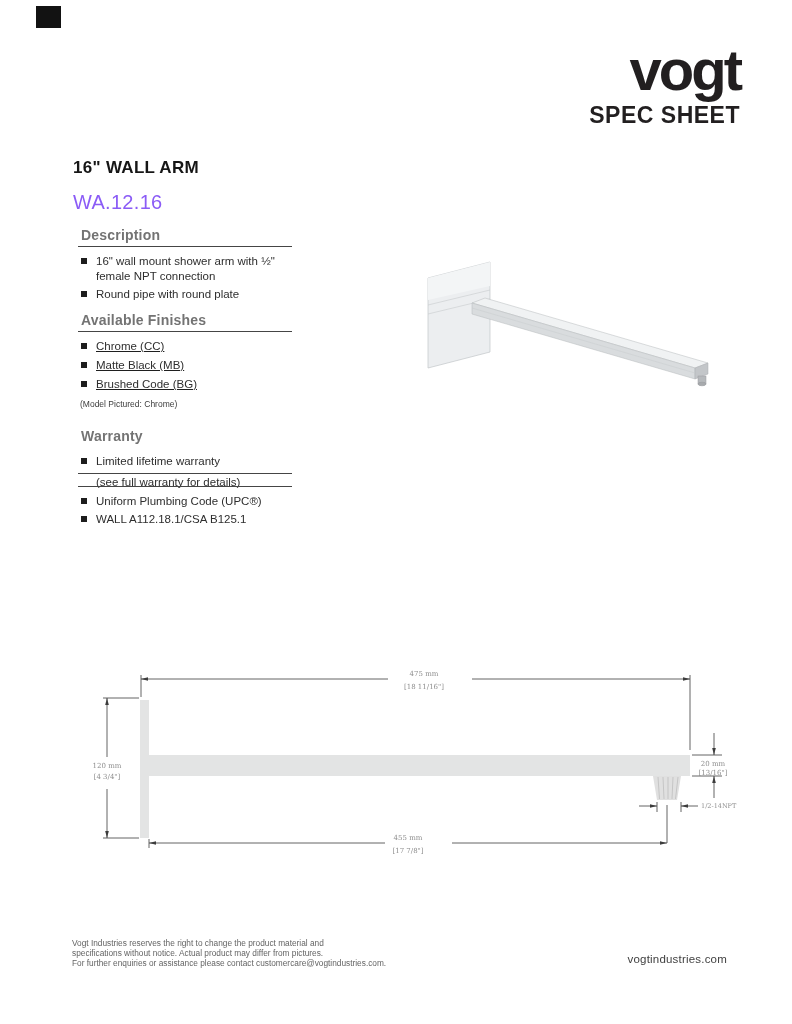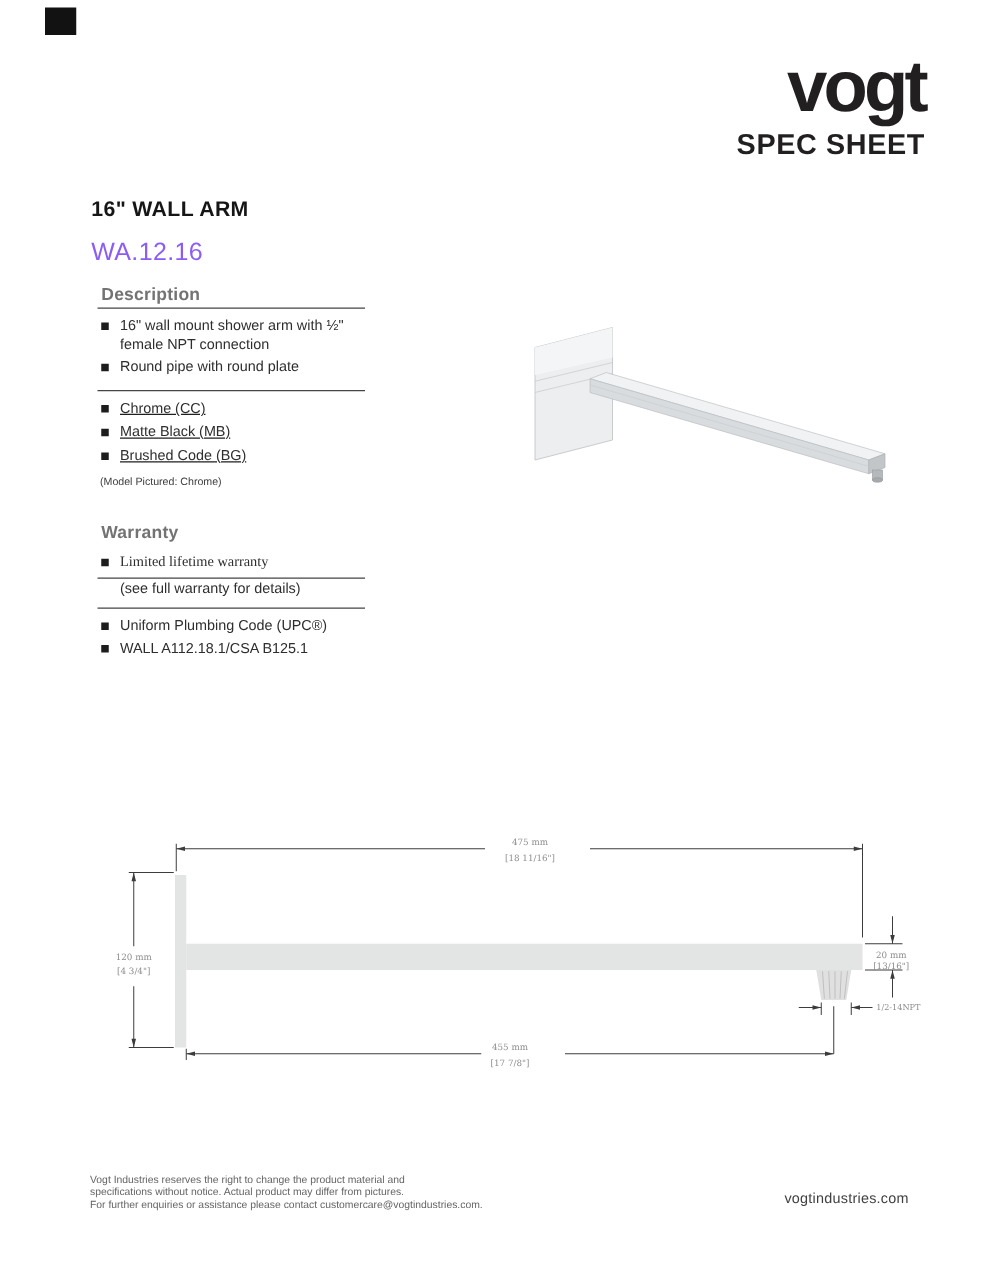--- a/index.html
+++ b/index.html
@@ -25,21 +25,21 @@
   .sec-fin{top:312px;}
   .sec-war{top:417px;}
   .sec-codes{top:486px;}
   .sec-head{font-size:14px;font-weight:bold;color:#737373;letter-spacing:.2px;margin:0 0 3px 3px;}
   .sec-rule{border-bottom:1.3px solid #454545;margin-bottom:7px;}
   .bullet{display:flex;margin-bottom:3px;}
   .bullet .sq{flex:none;width:6px;height:6px;background:#1d1d1d;margin:4px 9px 0 3px;}
   .bullet .btxt{font-size:11.5px;line-height:15px;color:#2e2e2e;}
   .fin .bullet{margin-bottom:4px;text-decoration:underline;}
   .note{font-size:8.5px;color:#3c3c3c;margin:7px 0 0 2px;}
-  .war-bullet{padding-bottom:4px;border-bottom:1.2px solid #454545;margin-bottom:1px;font-family:Liberation Serif, serif;}
+  .war-bullet{padding-bottom:4px;border-bottom:1.2px solid #454545;margin-bottom:1px;}
   .war-sub{font-size:11.5px;line-height:15px;color:#2e2e2e;padding-left:18px;margin-top:1px;}
 
   
   .render-svg{position:absolute;left:415px;top:248px;}
   .drawing-svg{position:absolute;left:85px;top:660px;}
   .dim-txt{font:7px "DejaVu Serif", serif;fill:#8e8e8e;}
   .dim-txt-sm{font:6.5px "DejaVu Serif", serif;fill:#8e8e8e;}
   .dim-line{stroke:#3c3c3c;stroke-width:.8;fill:none;}
   .dim-arrow{fill:#3c3c3c;stroke:none;}
 
@@ -67,38 +67,39 @@
     <span class="sq"></span>
     <span class="btxt">16" wall mount shower arm with ½" female NPT connection</span>
   </div>
   <div class="bullet">
     <span class="sq"></span>
     <span class="btxt">Round pipe with round plate</span>
   </div>
 </div>
 
 <div class="section sec-fin fin">
+  <div class="sec-head">Available Finishes</div>
   <div class="sec-rule"></div>
   <div class="bullet">
     <span class="sq"></span>
     <span class="btxt">Chrome (CC)</span>
   </div>
   <div class="bullet">
     <span class="sq"></span>
     <span class="btxt">Matte Black (MB)</span>
   </div>
   <div class="bullet">
     <span class="sq"></span>
     <span class="btxt">Brushed Code (BG)</span>
   </div>
   <div class="note">(Model Pictured: Chrome)</div>
 </div>
 
 <div class="section sec-war">
-  <div class="sec-head" style="margin-bottom:10px;">Warranty</div>
+  <div class="sec-head" style="margin-bottom:10px;margin-top:11px;">Warranty</div>
   <div class="bullet war-bullet">
     <span class="sq"></span>
     <span class="btxt">Limited lifetime warranty</span>
   </div>
   <div class="war-sub">(see full warranty for details)</div>
 </div>
 
 <div class="section sec-codes">
   <div class="sec-rule"></div>
   <div class="bullet">

